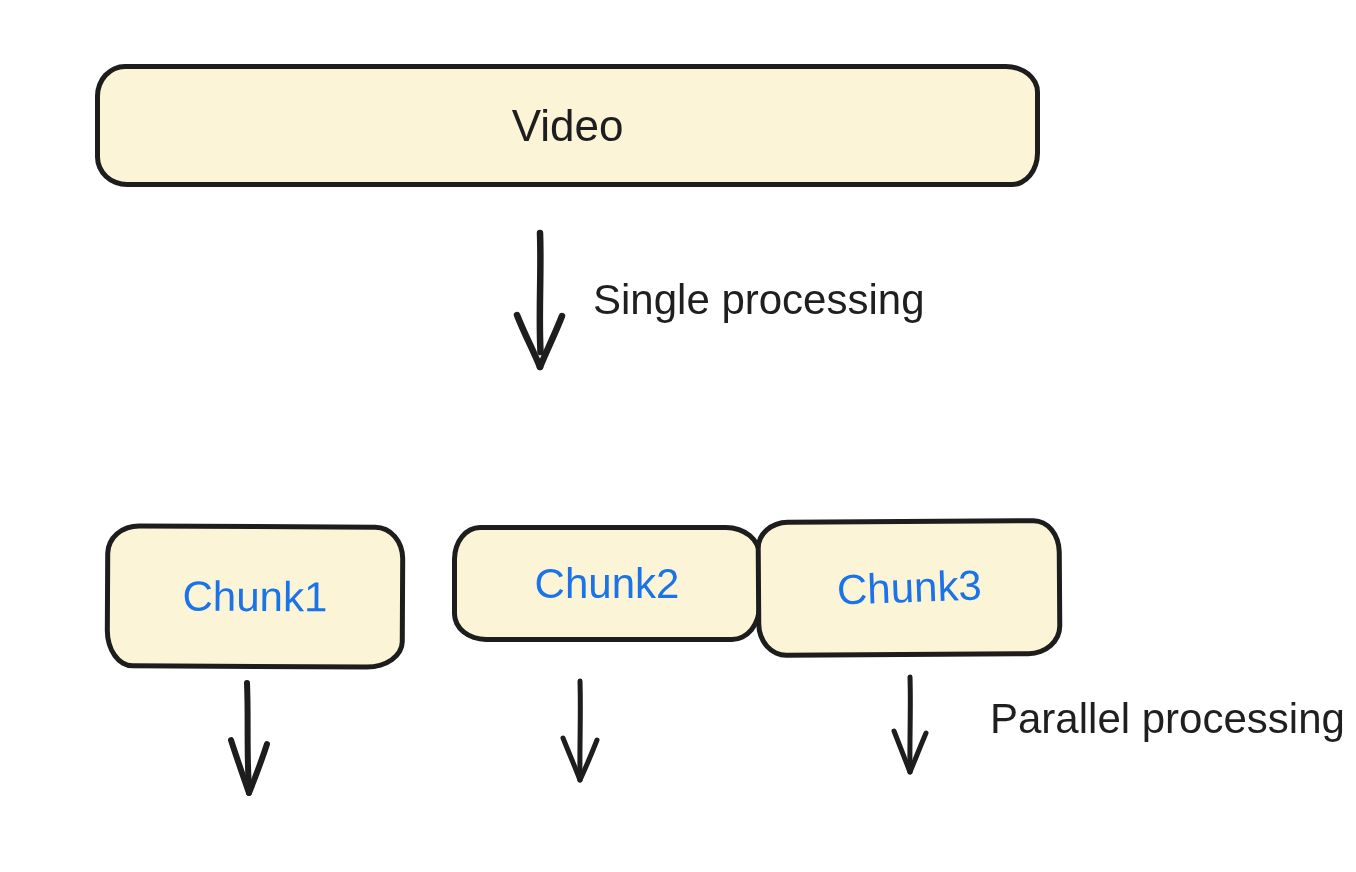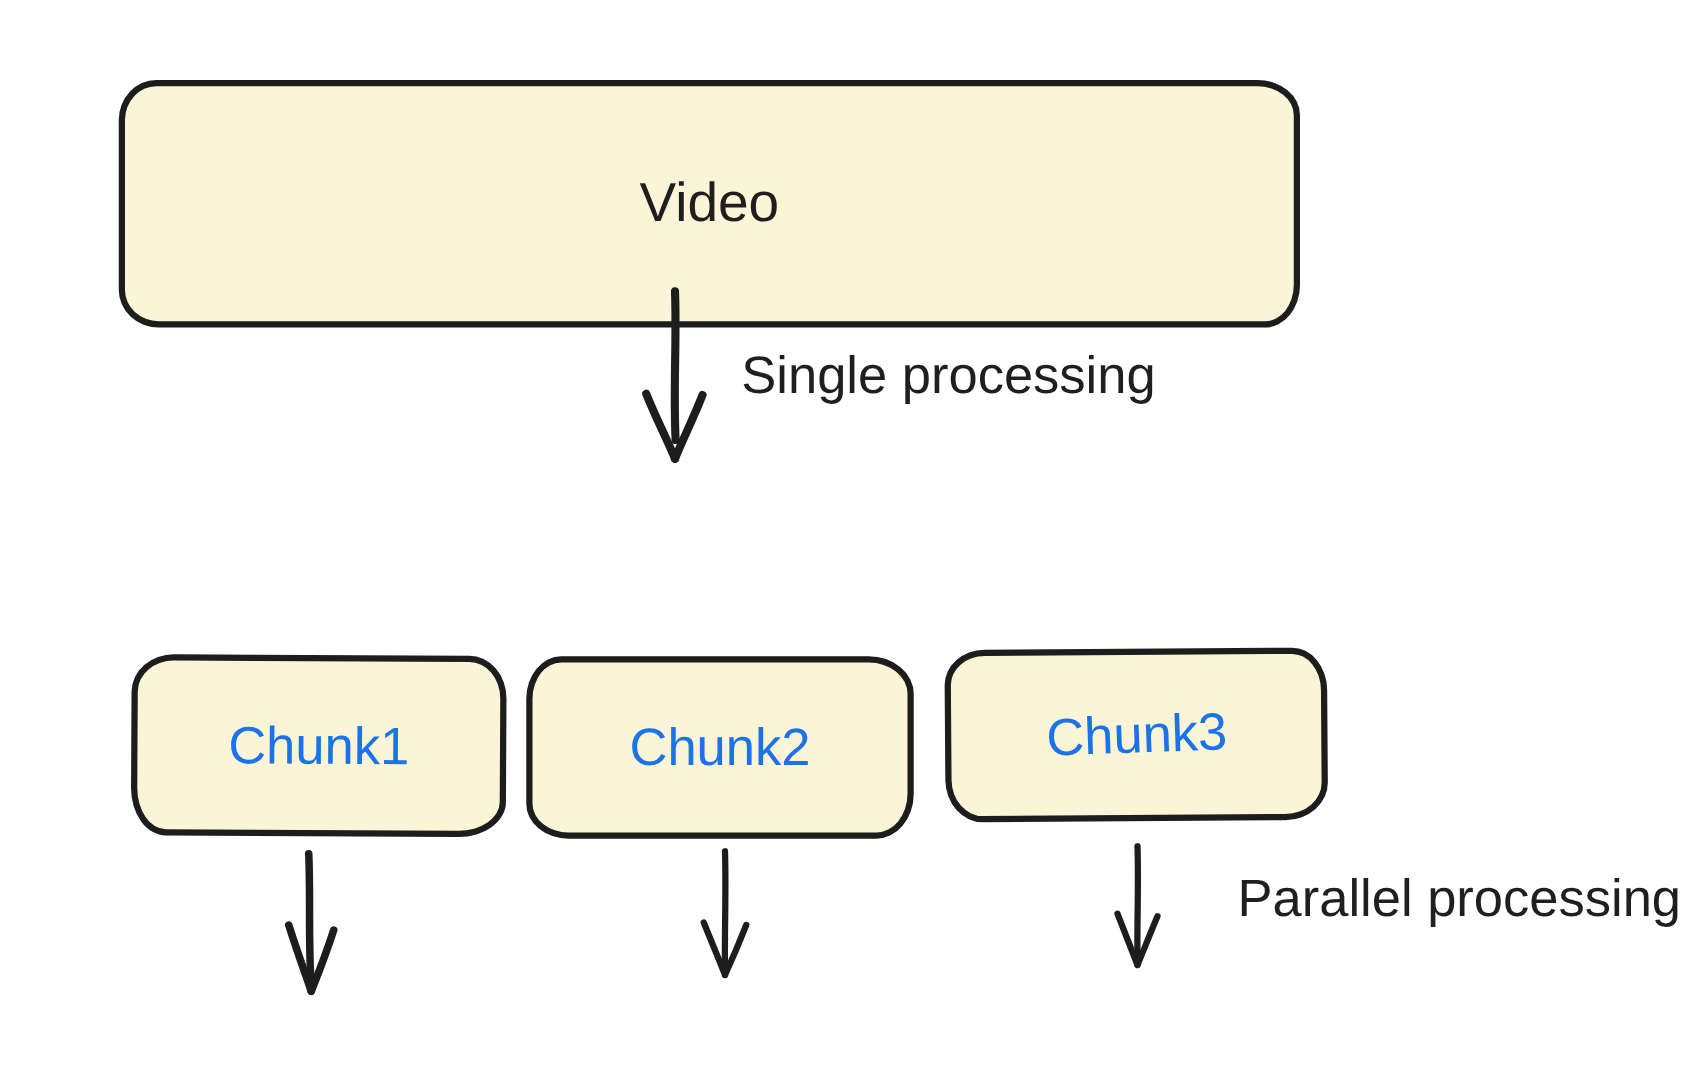--- a/index.html
+++ b/index.html
@@ -21,44 +21,44 @@
     background: #fbf4d6;
     border: 5px solid #1d1d1d;
     display: flex;
     align-items: center;
     justify-content: center;
   }
   .video-node {
     left: 95px;
     top: 64px;
     width: 945px;
-    height: 198px;
+    height: 123px;
     border-radius: 30px 34px 28px 32px / 32px 28px 34px 30px;
   }
   .video-node .node-label {
     font-size: 44px;
     color: #1e1e1e;
   }
   .chunk-node .node-label {
     font-size: 42px;
     color: #1a73e8;
   }
   .chunk-1 {
     left: 105px;
     top: 524px;
     width: 300px;
     height: 145px;
     border-radius: 34px 30px 38px 28px / 30px 34px 28px 38px;
     transform: rotate(0.3deg);
   }
   .chunk-2 {
-    left: 421px;
+    left: 452px;
     top: 525px;
     width: 310px;
-    height: 146px;
+    height: 117px;
     border-radius: 28px 36px 30px 34px / 34px 30px 36px 28px;
   }
   .chunk-3 {
     left: 756px;
     top: 519px;
     width: 306px;
     height: 138px;
     border-radius: 32px 28px 34px 30px / 28px 34px 30px 34px;
     transform: rotate(-0.4deg);
   }

